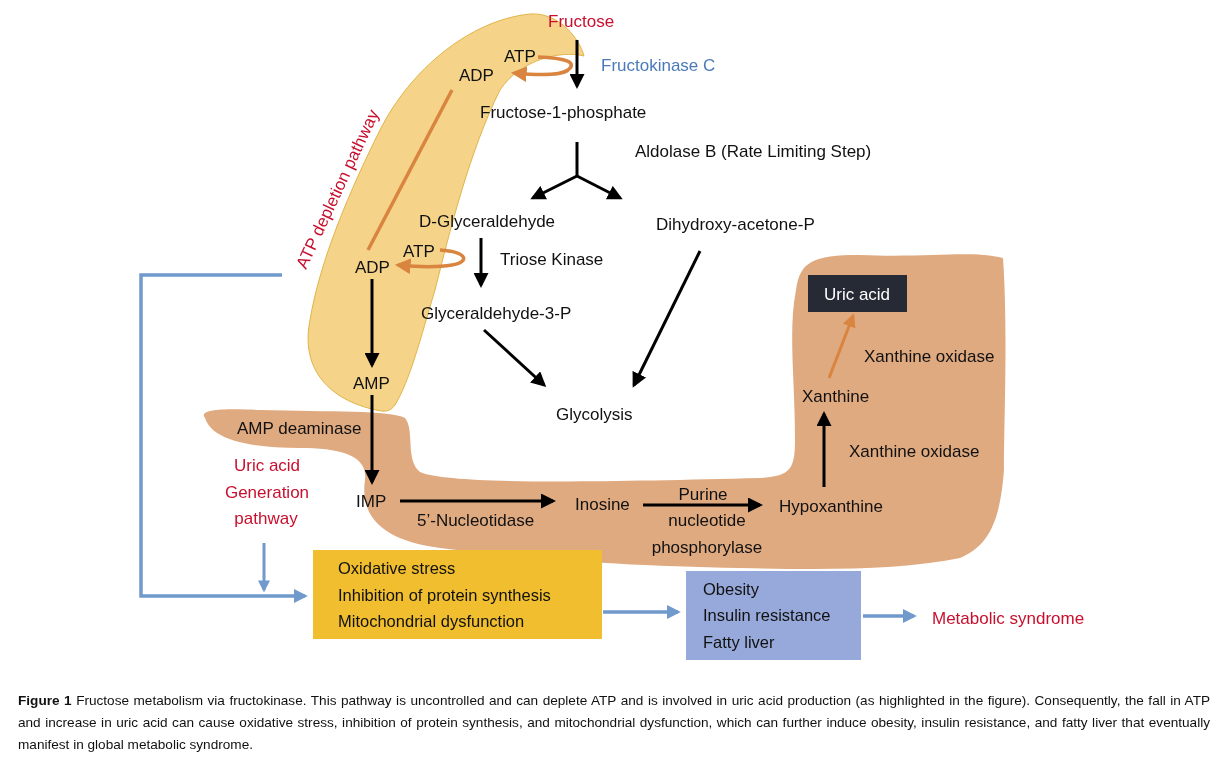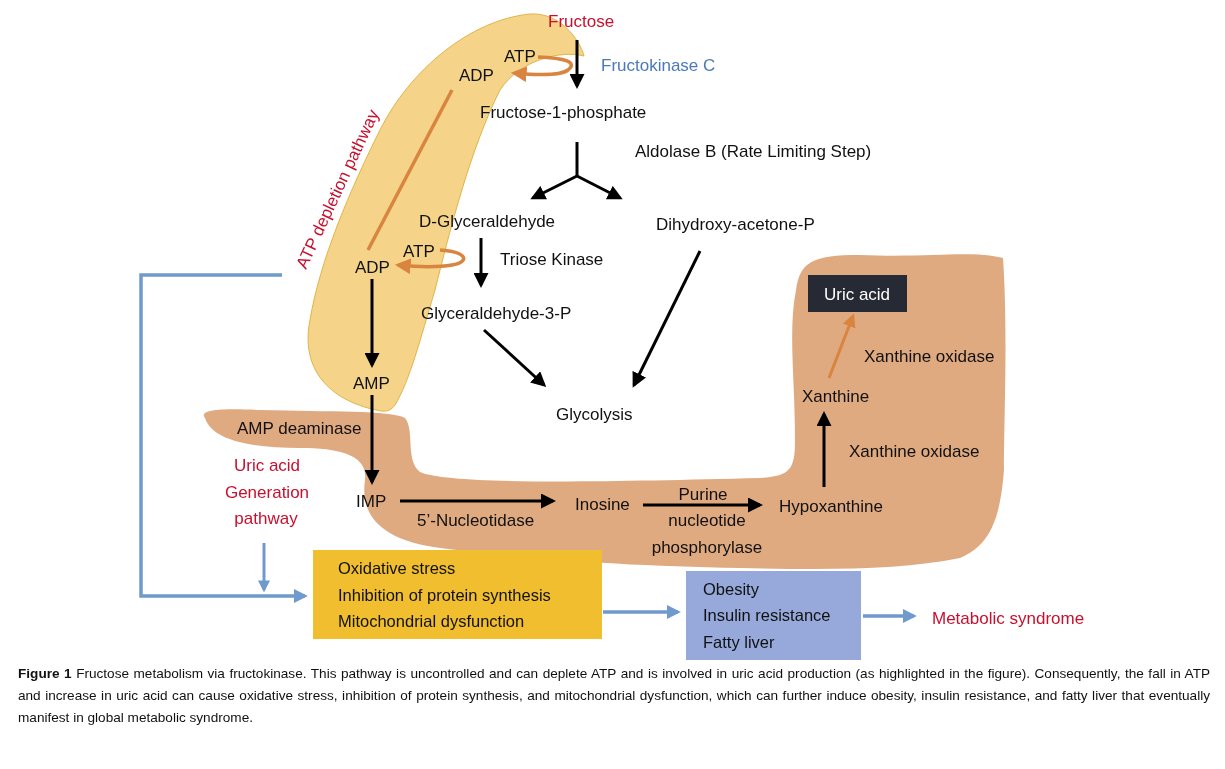--- a/index.html
+++ b/index.html
@@ -2,21 +2,21 @@
 <html><head>
 <meta charset="utf-8">
 <style>
   html, body { margin:0; padding:0; background:#ffffff; }
   body { width:1225px; height:769px; position:relative; overflow:hidden; font-family:"Liberation Sans", sans-serif; }
   #diagram { position:absolute; left:0; top:0; }
   .lbl { font-family:"Liberation Sans", sans-serif; font-size:17px; fill:#111; }
   .red { fill:#c8102e; }
   .blue { fill:#4a7ab8; }
   .box-text { font-family:"Liberation Sans", sans-serif; font-size:16.5px; fill:#111; }
-  .caption { position:absolute; left:18px; top:663px; width:1192px; font-family:"Liberation Sans", sans-serif; font-size:13.6px; line-height:22px; color:#111; text-align:justify; }
+  .caption { position:absolute; left:18px; top:690px; width:1192px; font-family:"Liberation Sans", sans-serif; font-size:13.6px; line-height:22px; color:#111; text-align:justify; }
   .caption b { font-weight:bold; }
 </style>
 </head>
 <body>
 
 <svg id="diagram" width="1225" height="690" viewBox="0 0 1225 690" xmlns="http://www.w3.org/2000/svg">
   <defs>
     <marker id="ah-black" viewBox="0 0 10 10" refX="8" refY="5" markerWidth="5" markerHeight="5" orient="auto-start-reverse">
       <path d="M0,0 L10,5 L0,10 z" fill="#000"></path>
     </marker>

